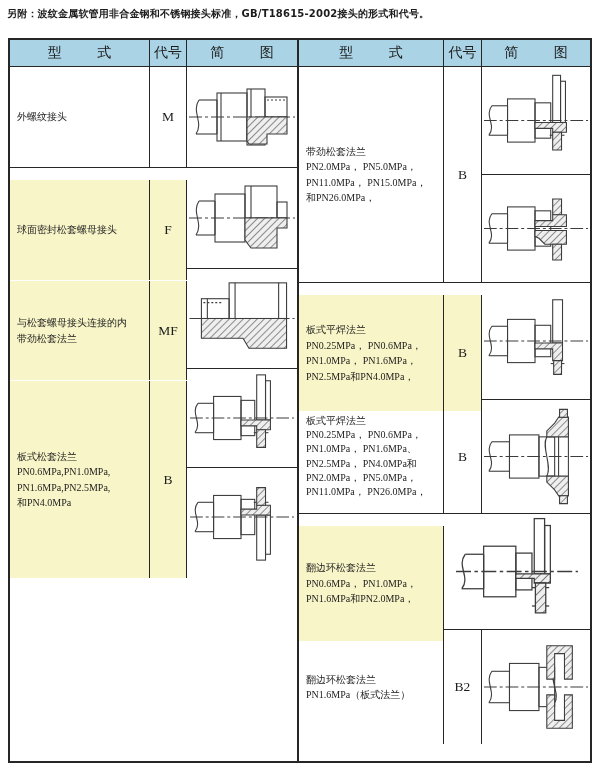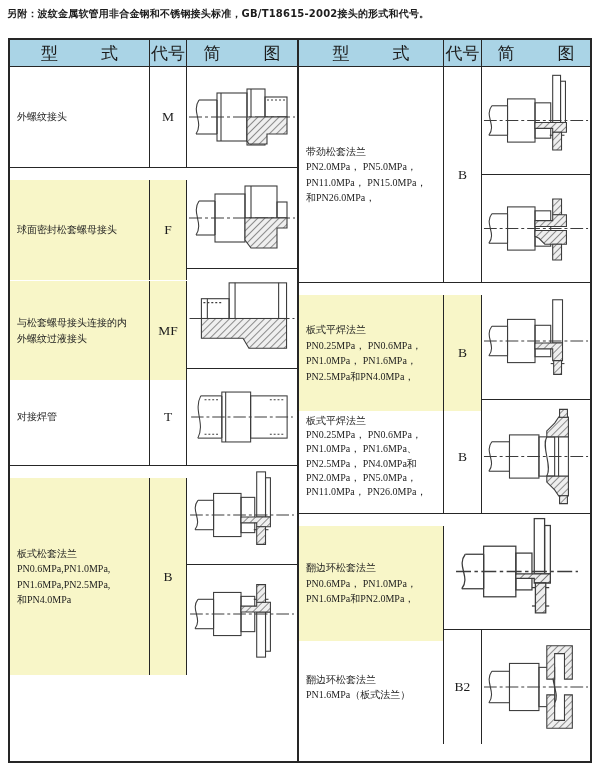--- a/index.html
+++ b/index.html
@@ -39,21 +39,21 @@
   .right .tcell{width:145px;}
   .ccell{
     width:37px;display:flex;align-items:center;justify-content:center;
     font-size:13.5px;
   }
   .right .ccell{width:38px;}
   .dcell{flex:1;border-right:none;display:flex;align-items:center;justify-content:center;overflow:hidden;}
   .dcell.split{flex-direction:column;padding:0;}
   .sub{flex:1;width:100%;display:flex;align-items:center;justify-content:center;overflow:hidden;}
   .sub + .sub{border-top:1px solid var(--border);}
-  .hcell{justify-content:center;font-size:17px;white-space:pre;padding:0;font-family:"DejaVu Sans","Liberation Sans",sans-serif;}
+  .hcell{justify-content:center;font-size:14px;white-space:pre;padding:0;font-family:"DejaVu Sans","Liberation Sans",sans-serif;}
   .row.hl .tcell,.row.hl .ccell{background:var(--hl-bg);margin-top:12px;}
   svg.diagram{width:100%;height:100%;display:block;}
 </style>
 </head>
 <body>
 
 <svg width="0" height="0" style="position:absolute" aria-hidden="true">
   <defs>
     <pattern id="hz" patternUnits="userSpaceOnUse" width="5" height="5" patternTransform="rotate(45)">
       <rect width="5" height="5" fill="#efefef"></rect>
@@ -109,56 +109,36 @@
             <line x1="64" y1="18" x2="64" y2="50" stroke="#3c3c3c" stroke-width="1.1" fill="none"></line>
             <rect x="90" y="34" width="10" height="16" stroke="#3c3c3c" stroke-width="1.1" fill="none"></rect>
             <polygon points="58,50 100,50 100,60 90,60 90,80 64,80 58,72" stroke="#3c3c3c" stroke-width="1.1" fill="url(#hz)"></polygon>
           </svg>
       </div>
     </div>
 
 
     <div class="row hl" style="height:100px">
       <div class="cell tcell">与松套螺母接头连接的内
-外螺纹过液接头</div>
+带劲松套法兰</div>
       <div class="cell ccell">MF</div>
       <div class="cell dcell">
         <svg class="diagram" viewBox="0 0 110 100" preserveAspectRatio="xMidYMid meet">
             <line x1="2" y1="50" x2="108" y2="50" stroke="#3c3c3c" stroke-width="1.1" fill="none" stroke-dasharray="13 3 3 3"></line>
             <rect x="14" y="30" width="28" height="20" stroke="#3c3c3c" stroke-width="1.1" fill="none"></rect>
             <line x1="20" y1="30" x2="20" y2="50" stroke="#3c3c3c" stroke-width="1.1" fill="none"></line>
             <line x1="16" y1="34" x2="36" y2="34" stroke="#3c3c3c" stroke-width="1.1" fill="none" stroke-dasharray="2 2"></line>
             <rect x="42" y="14" width="58" height="36" stroke="#3c3c3c" stroke-width="1.1" fill="none"></rect>
             <line x1="48" y1="14" x2="48" y2="50" stroke="#3c3c3c" stroke-width="1.1" fill="none"></line>
             <line x1="92" y1="14" x2="92" y2="50" stroke="#3c3c3c" stroke-width="1.1" fill="none"></line>
             <polygon points="14,50 100,50 100,80 62,80 56,70 14,70" stroke="#3c3c3c" stroke-width="1.1" fill="url(#hz)"></polygon>
           </svg>
       </div>
     </div>
 
-    <div class="row" style="height:97px">
-      <div class="cell tcell">对接焊管</div>
-      <div class="cell ccell">T</div>
-      <div class="cell dcell">
-        <svg class="diagram" viewBox="0 0 110 100" preserveAspectRatio="xMidYMid meet">
-            <line x1="2" y1="50" x2="108" y2="50" stroke="#3c3c3c" stroke-width="1.1" fill="none" stroke-dasharray="13 3 3 3"></line>
-            <path d="M 12 28 C 4 43.4 17 56.6 9 72" stroke="#3c3c3c" stroke-width="1.1" fill="none"></path>
-            <line x1="12" y1="28" x2="34" y2="28" stroke="#3c3c3c" stroke-width="1.1" fill="none"></line>
-            <line x1="9" y1="72" x2="34" y2="72" stroke="#3c3c3c" stroke-width="1.1" fill="none"></line>
-            <line x1="34" y1="28" x2="34" y2="72" stroke="#3c3c3c" stroke-width="1.1" fill="none"></line>
-            <line x1="16" y1="32" x2="32" y2="32" stroke="#3c3c3c" stroke-width="1.1" fill="none" stroke-dasharray="2 2"></line>
-            <line x1="16" y1="68" x2="32" y2="68" stroke="#3c3c3c" stroke-width="1.1" fill="none" stroke-dasharray="2 2"></line>
-            <rect x="34" y="24" width="30" height="52" stroke="#3c3c3c" stroke-width="1.1" fill="none"></rect>
-            <line x1="38" y1="24" x2="38" y2="76" stroke="#3c3c3c" stroke-width="1.1" fill="none"></line>
-            <rect x="64" y="28" width="38" height="44" stroke="#3c3c3c" stroke-width="1.1" fill="none"></rect>
-            <line x1="84" y1="32" x2="100" y2="32" stroke="#3c3c3c" stroke-width="1.1" fill="none" stroke-dasharray="2 2"></line>
-            <line x1="84" y1="68" x2="100" y2="68" stroke="#3c3c3c" stroke-width="1.1" fill="none" stroke-dasharray="2 2"></line>
-          </svg>
-      </div>
-    </div>
 
     <div class="row hl" style="height:197px">
       <div class="cell tcell">板式松套法兰
 PN0.6MPa,PN1.0MPa,
 PN1.6MPa,PN2.5MPa,
 和PN4.0MPa</div>
       <div class="cell ccell">B</div>
       <div class="cell dcell split">
         <div class="sub">
           <svg class="diagram" viewBox="0 0 110 100" preserveAspectRatio="xMidYMid meet">

